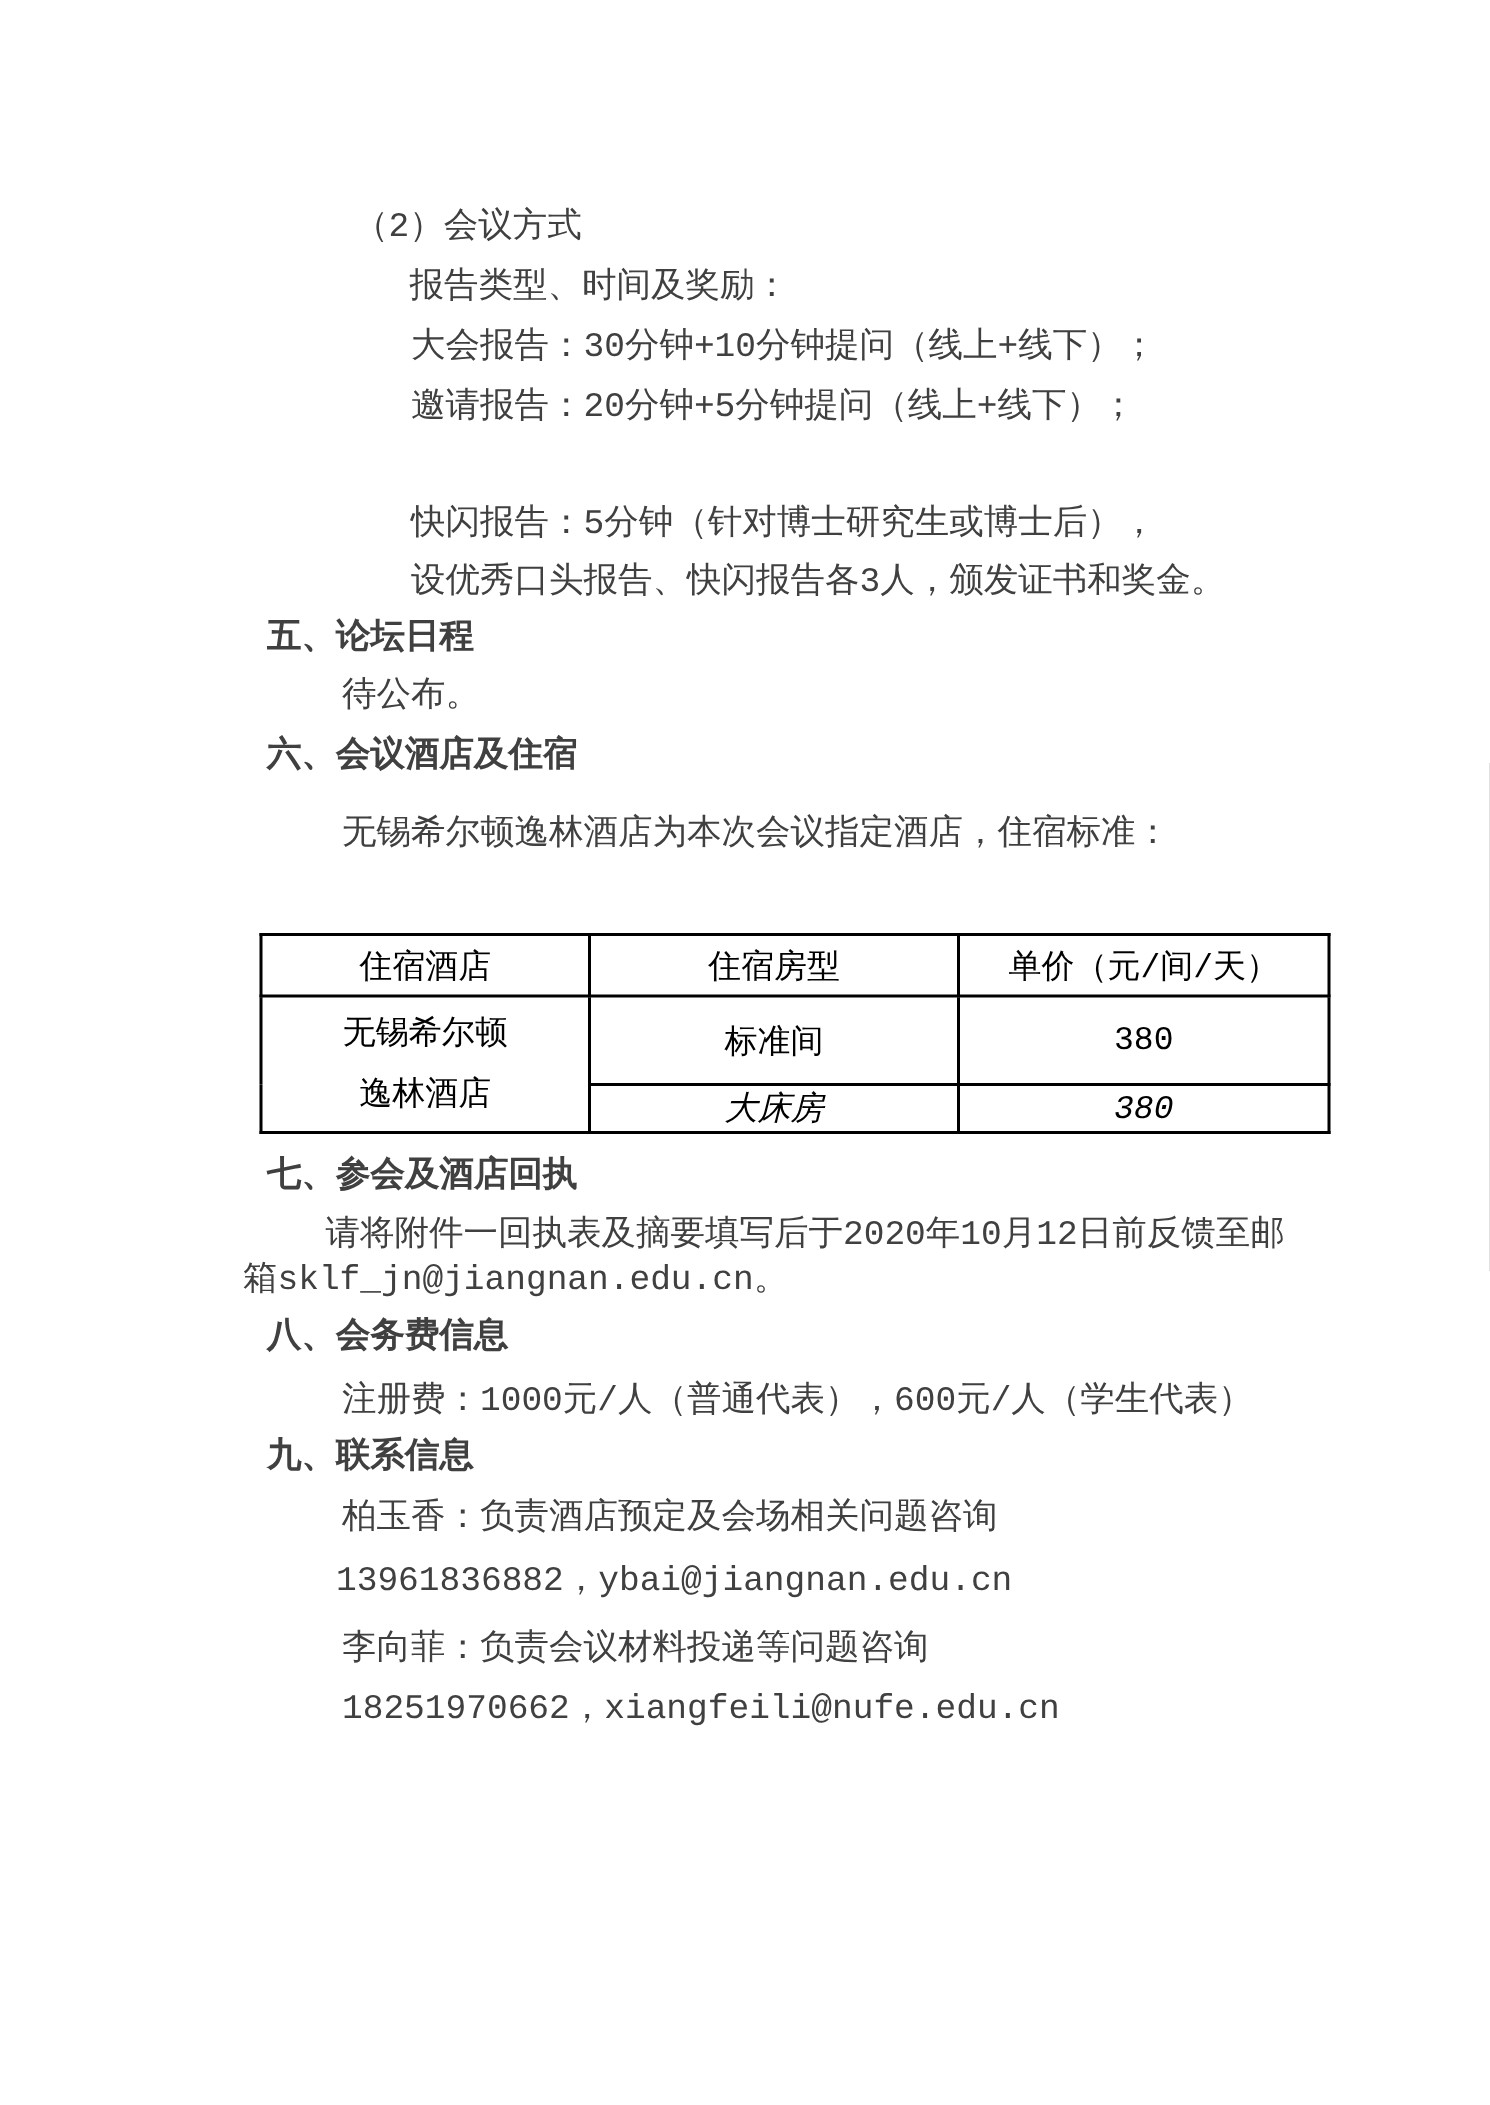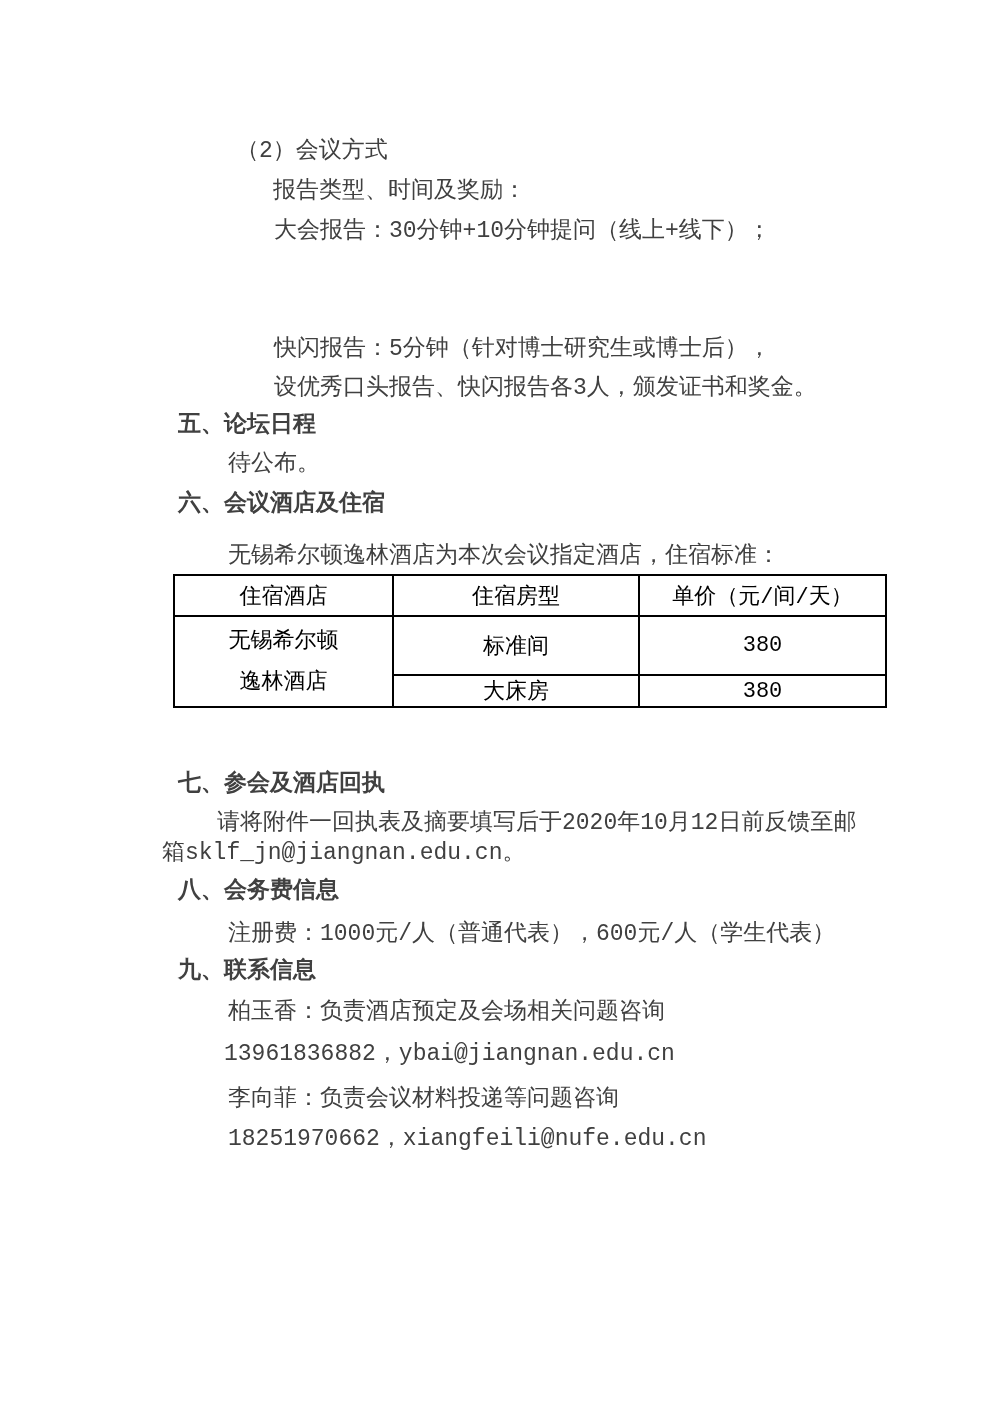--- a/index.html
+++ b/index.html
@@ -19,53 +19,54 @@
     position:absolute;
     white-space:nowrap;
     font-size:23px;
     line-height:27px;
     color:#404040;
   }
   .h{ font-weight:bold; }
   .hotel-table{
     position:absolute;
     left:173px;
-    top:574px;
+    top:622px;
     width:712px;
     border-collapse:collapse;
     table-layout:fixed;
     border-radius:17px;
   }
   .hotel-table th,
   .hotel-table td{
     border:2px solid #000000;
     font-weight:normal;
     text-align:center;
     vertical-align:middle;
     font-size:22px;
     padding:0;
     color:#000000;
   }
   .hotel-table tr.r-head{ height:41px; }
   .hotel-table tr.r1{ height:59px; }
-  .hotel-table tr.r2{ height:30px; }
+  .hotel-table tr.r2{ height:30px;font-style:italic; }
   .hotel-name-line{
     height:41px;
     line-height:41px;
     text-align:center;
   }
 </style>
 </head>
 <body>
 
 <div class="page">
 
   <div class="line" style="left:236px;top:138px">（2）会议方式</div>
   <div class="line" style="left:273px;top:178px">报告类型、时间及奖励：</div>
   <div class="line" style="left:274px;top:218px">大会报告：30分钟+10分钟提问（线上+线下）；</div>
+  <div class="line" style="left:274px;top:258px">邀请报告：20分钟+5分钟提问（线上+线下）；</div>
   <div class="line" style="left:274px;top:336px">快闪报告：5分钟（针对博士研究生或博士后），</div>
   <div class="line" style="left:274px;top:375px">设优秀口头报告、快闪报告各3人，颁发证书和奖金。</div>
 
   <div class="line h" style="left:178px;top:412px">五、论坛日程</div>
   <div class="line" style="left:228px;top:451px">待公布。</div>
 
   <div class="line h" style="left:178px;top:491px">六、会议酒店及住宿</div>
   <div class="line" style="left:228px;top:543px">无锡希尔顿逸林酒店为本次会议指定酒店，住宿标准：</div>
 
   <table class="hotel-table">

